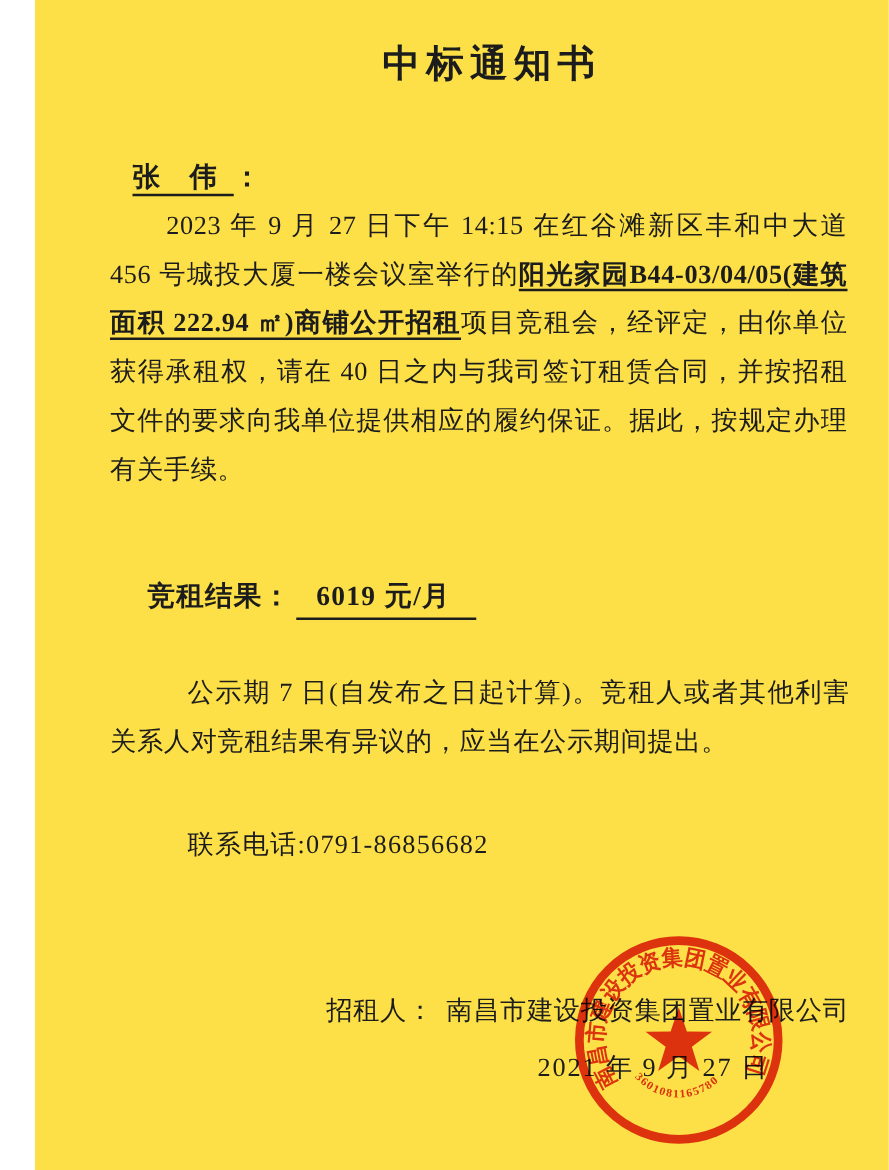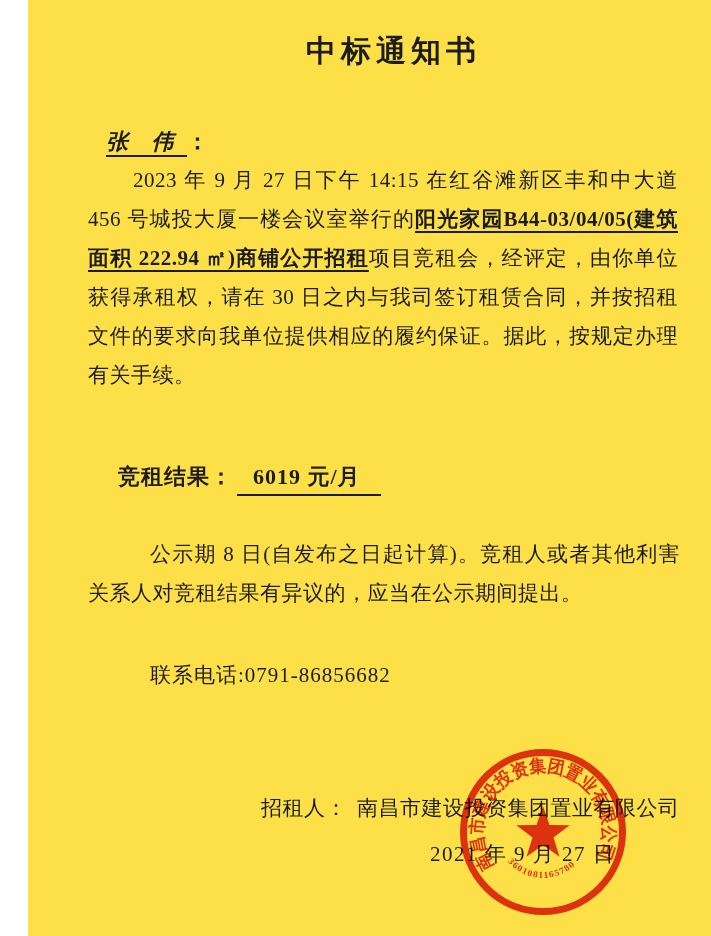--- a/index.html
+++ b/index.html
@@ -18,21 +18,20 @@
     font-size:30px; font-weight:bold; letter-spacing:5px;
   }
   .salutation {
     position:absolute; left:78px; top:127px;
     font-size:22px; font-weight:bold;
   }
   .salutation .name {
     letter-spacing:9px;
     border-bottom:2px solid #1c1c1c;
     padding:0 4px 1px 0;
-    font-style:italic;
   }
   .para {
     font-size:21px; line-height:39px;
     text-align:justify; text-justify:inter-character;
     letter-spacing:0.5px;
   }
   .para1 { position:absolute; left:60px; top:161px; width:590px; text-indent:45px; }
   .hl {
     font-weight:bold;
     text-decoration:underline;
@@ -73,28 +72,28 @@
 
 <div class="page">
 
   <div class="doc-title">中标通知书</div>
 
   <div class="salutation">
     <span class="name">张 伟</span><span>：</span>
   </div>
 
   <div class="para para1">
-    <span>2023 年 9 月 27 日下午 14:15 在红谷滩新区丰和中大道 456 号城投大厦一楼会议室举行的</span><span class="hl">阳光家园B44-03/04/05(建筑面积 222.94 ㎡)商铺公开招租</span><span>项目竞租会，经评定，由你单位获得承租权，请在 30 日之内与我司签订租赁合同，并按招租文件的要求向我单位提供相应的履约保证。据此，按规定办理有关手续。</span>
+    <span>2023 年 9 月 27 日下午 14:15 在红谷滩新区丰和中大道 456 号城投大厦一楼会议室举行的</span><span class="hl">阳光家园B44-03/04/05(建筑面积 222.94 ㎡)商铺公开招租</span><span>项目竞租会，经评定，由你单位获得承租权，请在 40 日之内与我司签订租赁合同，并按招租文件的要求向我单位提供相应的履约保证。据此，按规定办理有关手续。</span>
   </div>
 
   <div class="result">
     <span>竞租结果：</span><span class="value">6019 元/月</span>
   </div>
 
-  <div class="para para2">公示期 8 日(自发布之日起计算)。竞租人或者其他利害关系人对竞租结果有异议的，应当在公示期间提出。</div>
+  <div class="para para2">公示期 7 日(自发布之日起计算)。竞租人或者其他利害关系人对竞租结果有异议的，应当在公示期间提出。</div>
 
 
   <div class="phone">联系电话:0791-86856682</div>
 
   <div class="lessor">
     <span class="label">招租人：</span><span>南昌市建设投资集团置业有限公司</span>
   </div>
 
   <div class="sign-date">2021 年 9 月 27 日</div>
 

